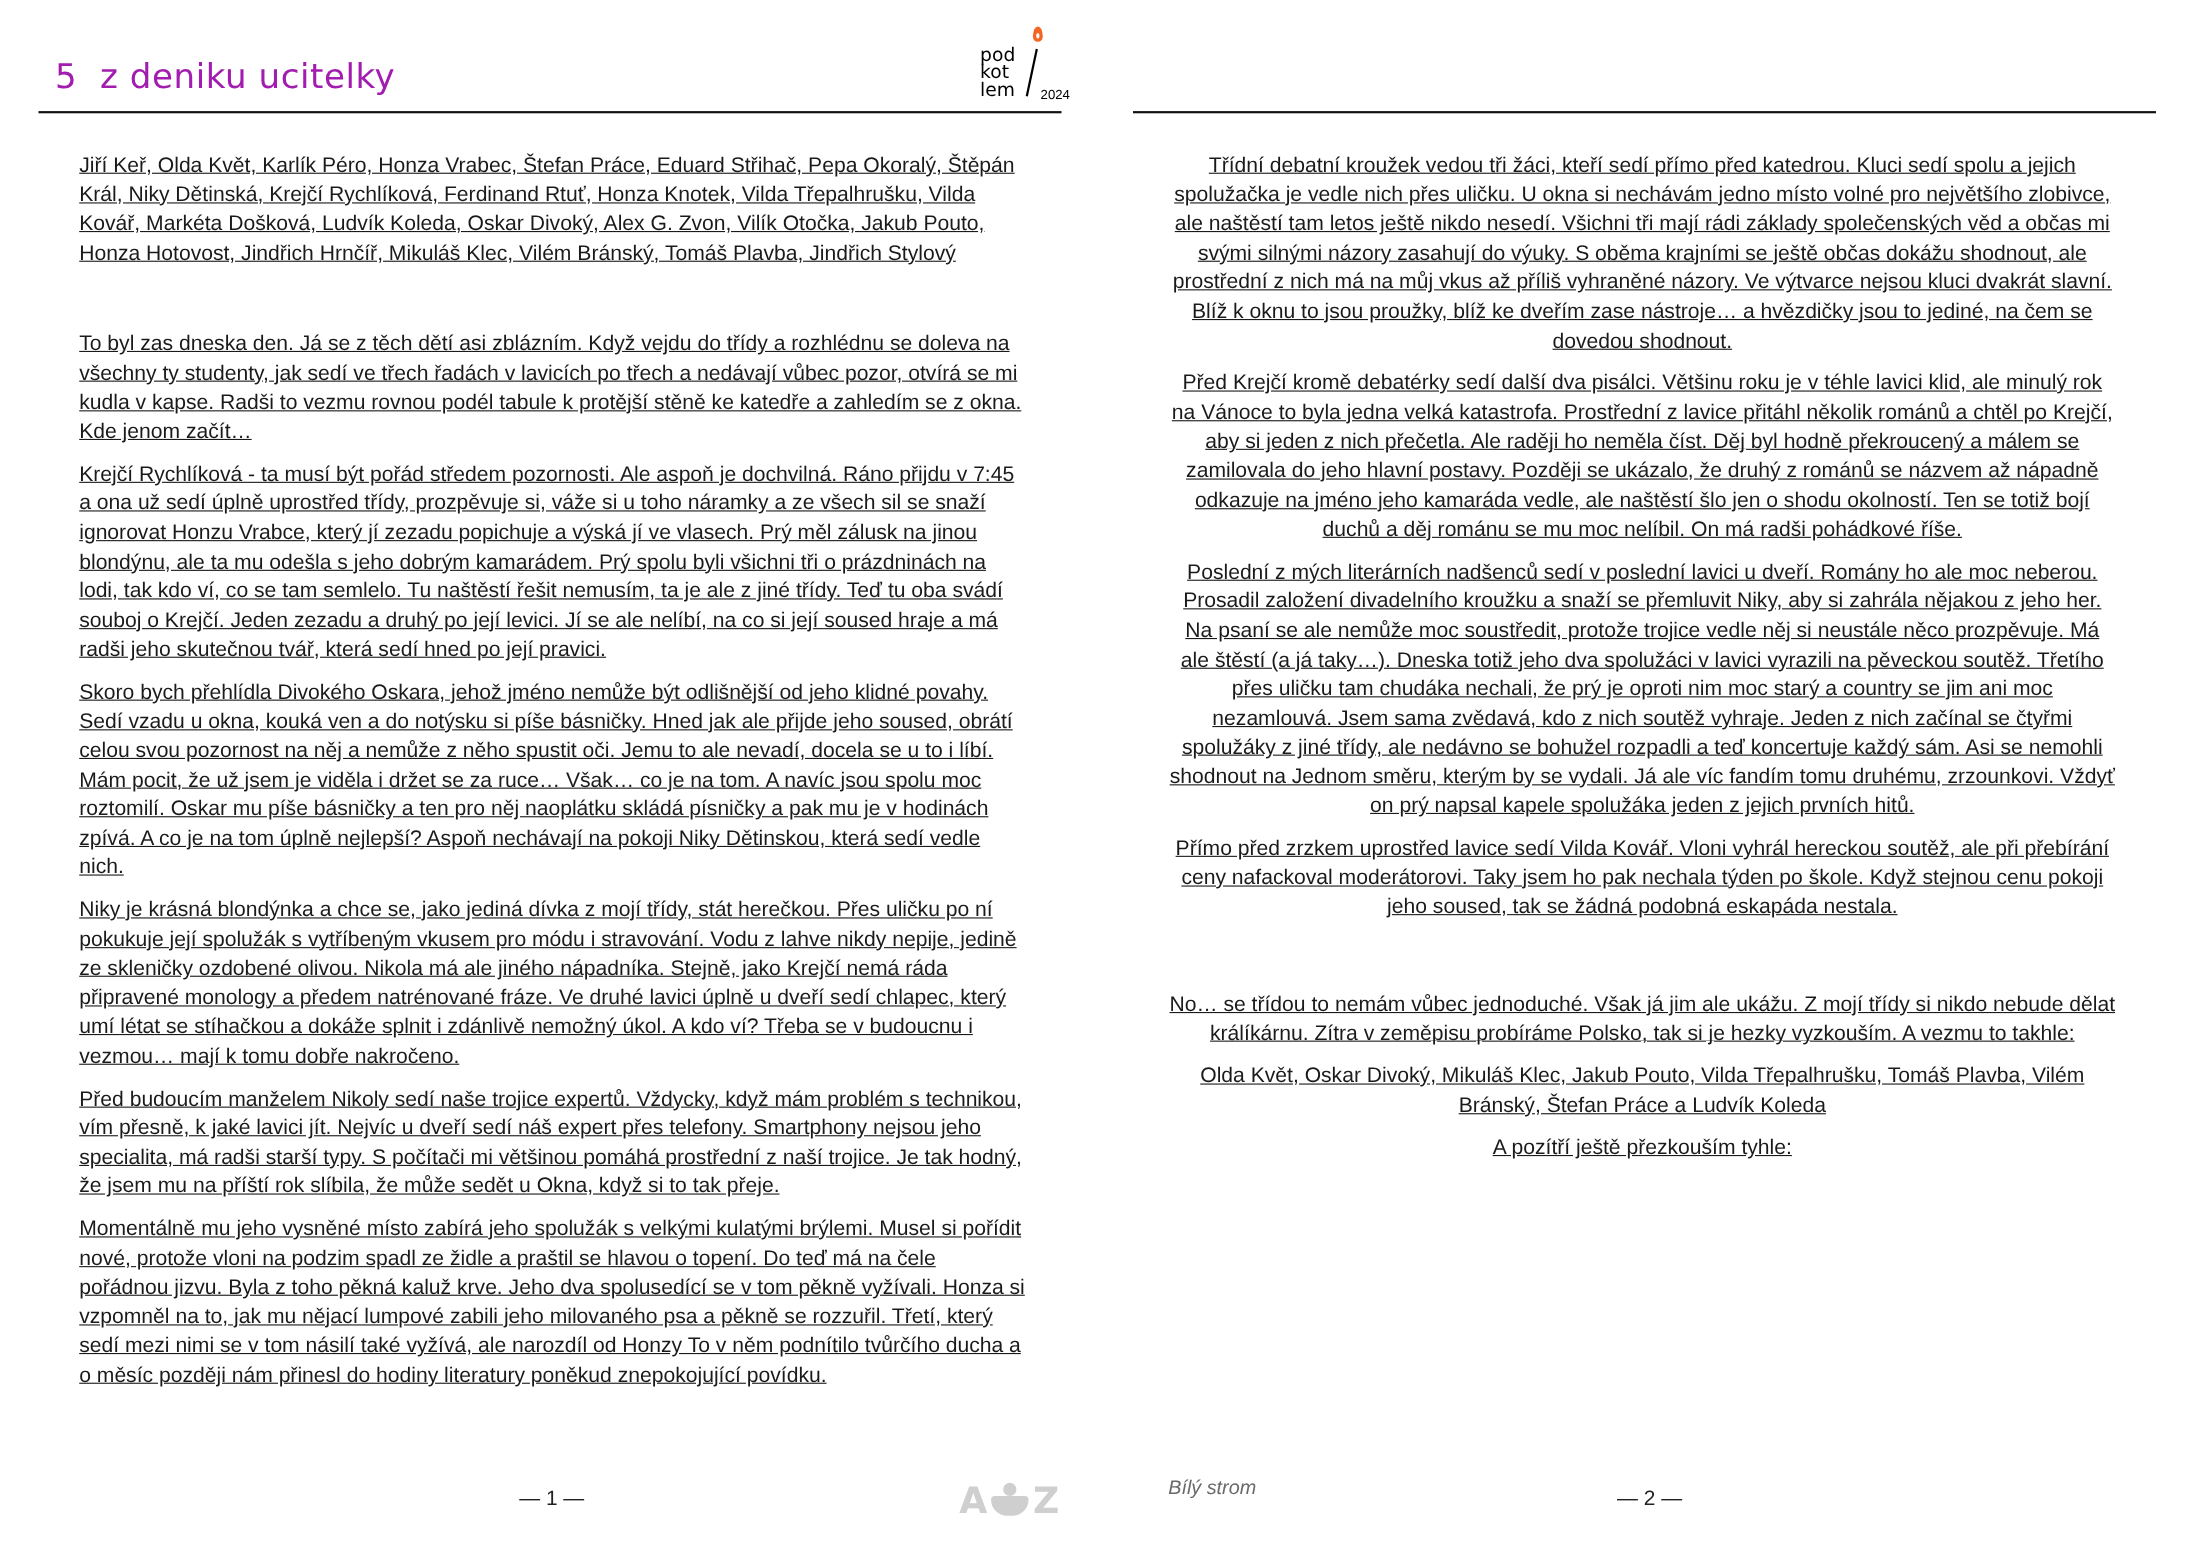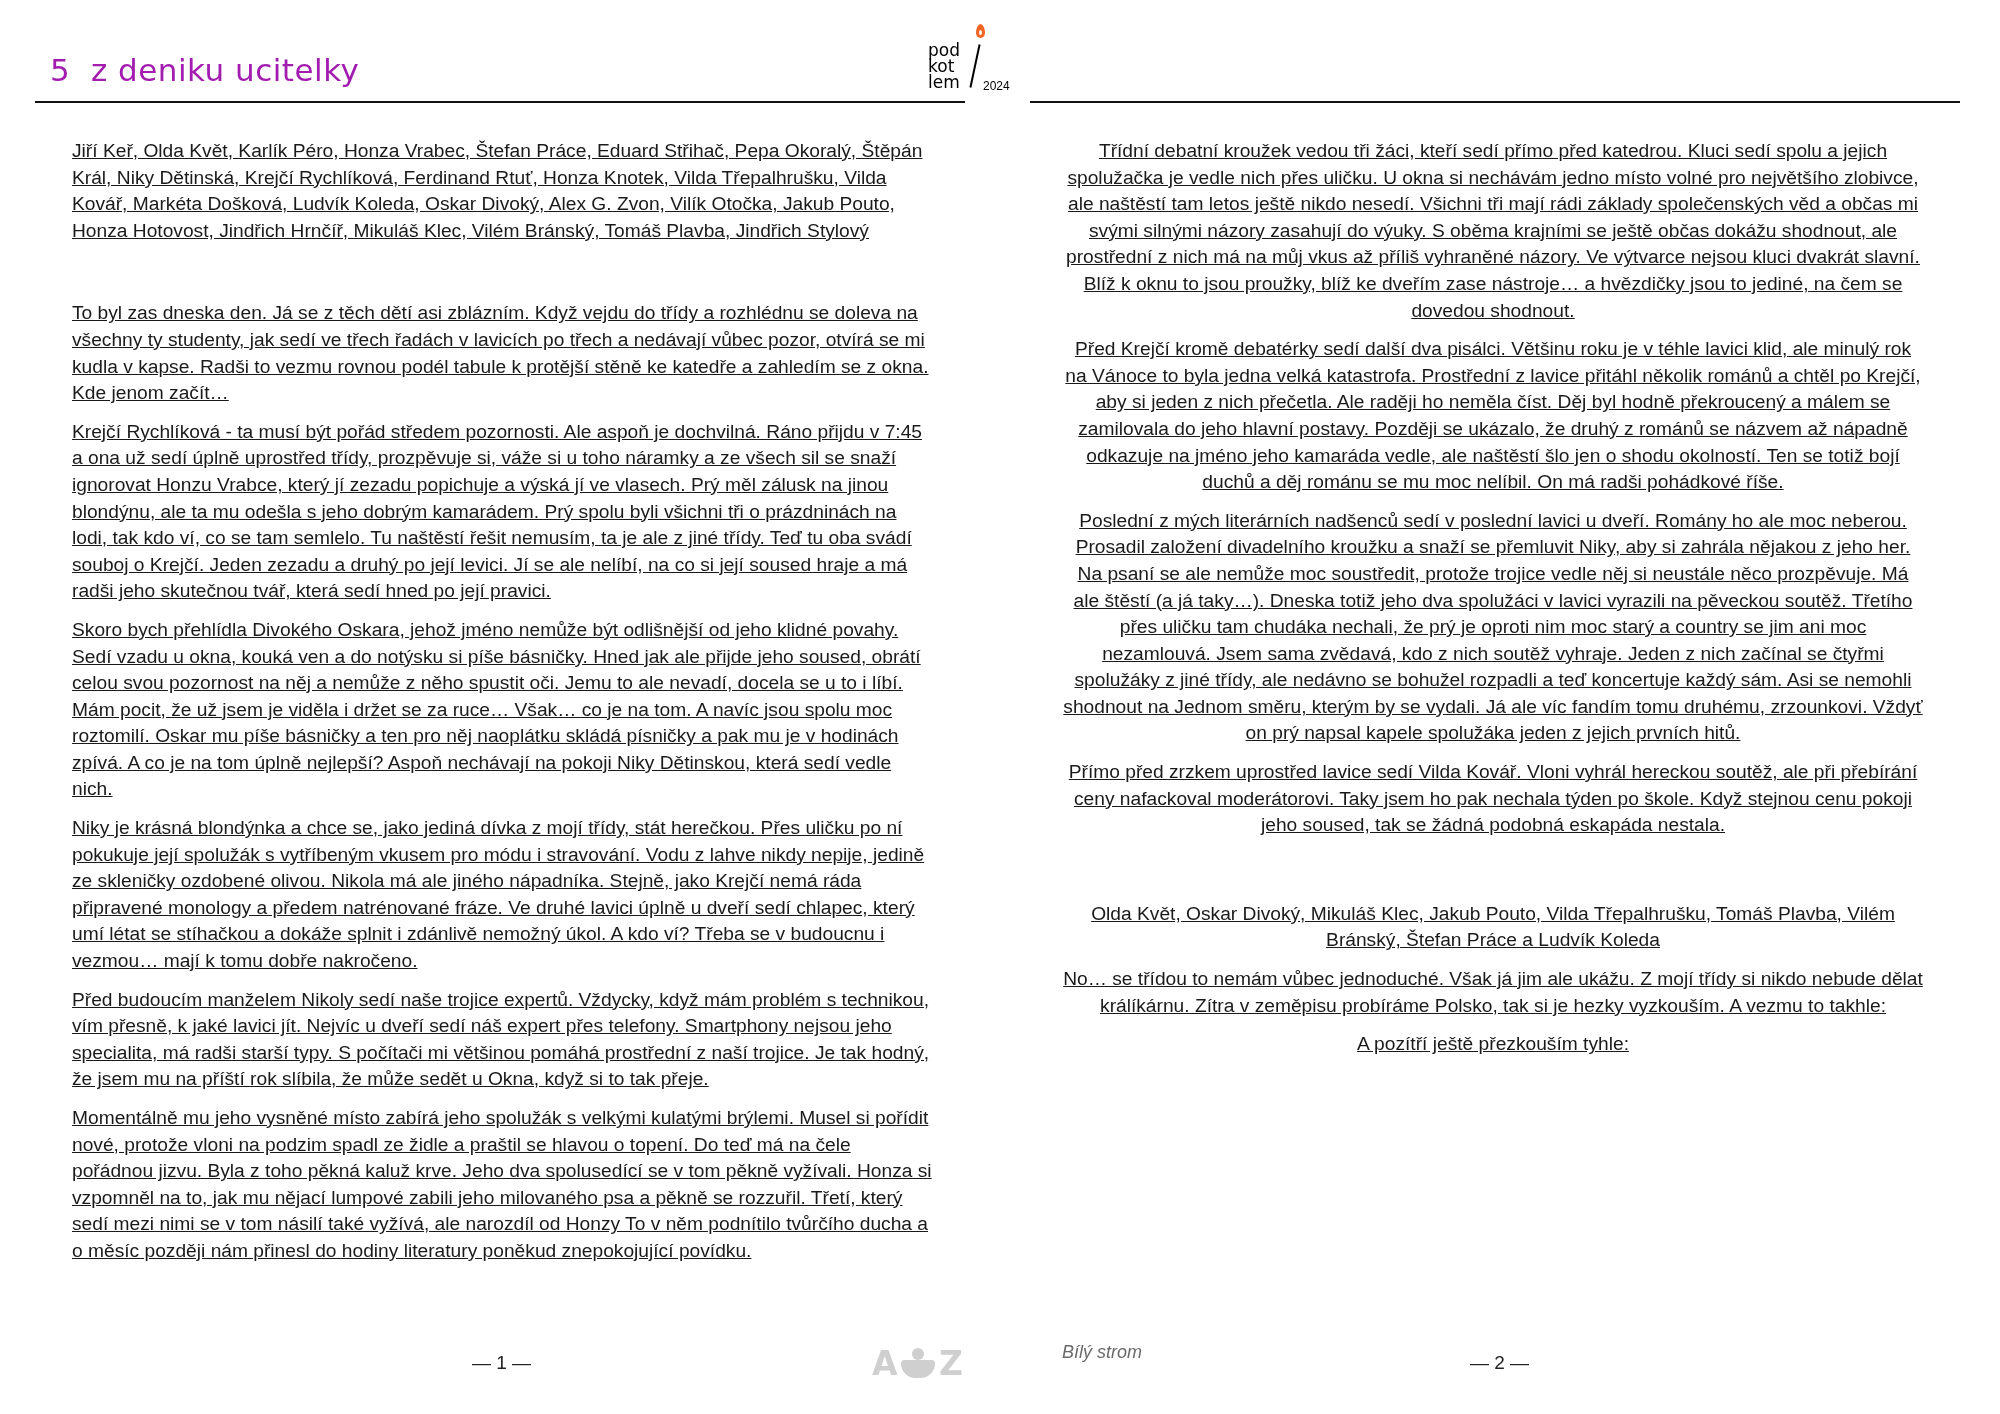--- a/index.html
+++ b/index.html
@@ -3,21 +3,21 @@
 <meta charset="utf-8">
 <style>
   html, body { margin:0; padding:0; background:#ffffff; }
   body { width:2000px; height:1414px; position:relative; overflow:hidden;
          font-family:"Liberation Sans", "DejaVu Sans", sans-serif; color:#1a1a1a; }
   .title { position:absolute; left:50px; top:52px; font-family:"DejaVu Sans", sans-serif;
            font-size:31px; font-weight:normal; letter-spacing:0.5px; color:#a21caf; white-space:pre; }
   .rule { position:absolute; height:2px; background:#111; }
   .rule.left { left:35px; width:930px; top:101px; }
   .rule.right { left:1030px; width:930px; top:101px; }
-  .logo { position:absolute; left:928px; top:22px; width:100px; height:78px; }
+  .logo { position:absolute; left:891px; top:22px; width:100px; height:78px; }
   .logo .word { position:absolute; left:0; top:20px; font-family:"DejaVu Sans", sans-serif;
                 font-size:17px; line-height:16px; color:#000; }
   .logo .word span { display:block; }
   .logo .slash { position:absolute; left:46px; top:22px; width:2px; height:44px; background:#000;
                  transform:rotate(12deg); }
   .logo .flame { position:absolute; left:48px; top:2px; width:9px; height:14px; background:#f26522;
                  border-radius:50% 50% 50% 50% / 65% 65% 35% 35%; }
   .logo .flame::after { content:""; position:absolute; left:3px; top:6px; width:3px; height:5px;
                         background:#fff; border-radius:50%; }
   .logo .year { position:absolute; left:55px; top:57px; font-size:12px; color:#000;text-align:center; }
@@ -71,22 +71,22 @@
   <p>Před budoucím manželem Nikoly sedí naše trojice expertů. Vždycky, když mám problém s technikou, vím přesně, k jaké lavici jít. Nejvíc u dveří sedí náš expert přes telefony. Smartphony nejsou jeho specialita, má radši starší typy. S počítači mi většinou pomáhá prostřední z naší trojice. Je tak hodný, že jsem mu na příští rok slíbila, že může sedět u Okna, když si to tak přeje.</p>
   <p>Momentálně mu jeho vysněné místo zabírá jeho spolužák s velkými kulatými brýlemi. Musel si pořídit nové, protože vloni na podzim spadl ze židle a praštil se hlavou o topení. Do teď má na čele pořádnou jizvu. Byla z toho pěkná kaluž krve. Jeho dva spolusedící se v tom pěkně vyžívali. Honza si vzpomněl na to, jak mu nějací lumpové zabili jeho milovaného psa a pěkně se rozzuřil. Třetí, který sedí mezi nimi se v tom násilí také vyžívá, ale narozdíl od Honzy To v něm podnítilo tvůrčího ducha a o měsíc později nám přinesl do hodiny literatury poněkud znepokojující povídku.</p>
 </div>
 
 <div class="col right">
   <p>Třídní debatní kroužek vedou tři žáci, kteří sedí přímo před katedrou. Kluci sedí spolu a jejich spolužačka je vedle nich přes uličku. U okna si nechávám jedno místo volné pro největšího zlobivce, ale naštěstí tam letos ještě nikdo nesedí. Všichni tři mají rádi základy společenských věd a občas mi svými silnými názory zasahují do výuky. S oběma krajními se ještě občas dokážu shodnout, ale prostřední z nich má na můj vkus až příliš vyhraněné názory. Ve výtvarce nejsou kluci dvakrát slavní. Blíž k oknu to jsou proužky, blíž ke dveřím zase nástroje… a hvězdičky jsou to jediné, na čem se dovedou shodnout.</p>
   <p>Před Krejčí kromě debatérky sedí další dva pisálci. Většinu roku je v téhle lavici klid, ale minulý rok na Vánoce to byla jedna velká katastrofa. Prostřední z lavice přitáhl několik románů a chtěl po Krejčí, aby si jeden z nich přečetla. Ale raději ho neměla číst. Děj byl hodně překroucený a málem se zamilovala do jeho hlavní postavy. Později se ukázalo, že druhý z románů se názvem až nápadně odkazuje na jméno jeho kamaráda vedle, ale naštěstí šlo jen o shodu okolností. Ten se totiž bojí duchů a děj románu se mu moc nelíbil. On má radši pohádkové říše.</p>
   <p>Poslední z mých literárních nadšenců sedí v poslední lavici u dveří. Romány ho ale moc neberou. Prosadil založení divadelního kroužku a snaží se přemluvit Niky, aby si zahrála nějakou z jeho her. Na psaní se ale nemůže moc soustředit, protože trojice vedle něj si neustále něco prozpěvuje. Má ale štěstí (a já taky…). Dneska totiž jeho dva spolužáci v lavici vyrazili na pěveckou soutěž. Třetího přes uličku tam chudáka nechali, že prý je oproti nim moc starý a country se jim ani moc nezamlouvá. Jsem sama zvědavá, kdo z nich soutěž vyhraje. Jeden z nich začínal se čtyřmi spolužáky z jiné třídy, ale nedávno se bohužel rozpadli a teď koncertuje každý sám. Asi se nemohli shodnout na Jednom směru, kterým by se vydali. Já ale víc fandím tomu druhému, zrzounkovi. Vždyť on prý napsal kapele spolužáka jeden z jejich prvních hitů.</p>
   <p>Přímo před zrzkem uprostřed lavice sedí Vilda Kovář. Vloni vyhrál hereckou soutěž, ale při přebírání ceny nafackoval moderátorovi. Taky jsem ho pak nechala týden po škole. Když stejnou cenu pokoji jeho soused, tak se žádná podobná eskapáda nestala.</p>
   <div class="gap-mid"></div>
+  <p>No… se třídou to nemám vůbec jednoduché. Však já jim ale ukážu. Z mojí třídy si nikdo nebude dělat králíkárnu. Zítra v zeměpisu probíráme Polsko, tak si je hezky vyzkouším. A vezmu to takhle:</p>
   <p>Olda Květ, Oskar Divoký, Mikuláš Klec, Jakub Pouto, Vilda Třepalhrušku, Tomáš Plavba, Vilém Bránský, Štefan Práce a Ludvík Koleda</p>
-  <p>No… se třídou to nemám vůbec jednoduché. Však já jim ale ukážu. Z mojí třídy si nikdo nebude dělat králíkárnu. Zítra v zeměpisu probíráme Polsko, tak si je hezky vyzkouším. A vezmu to takhle:</p>
   <p>A pozítří ještě přezkouším tyhle:</p>
 </div>
 
 <div class="footer-num left">— 1 —</div>
 
 <div class="az">
   <span class="a">A</span>
   <div class="head"></div>
   <div class="body"></div>
   <span class="z">Z</span>

